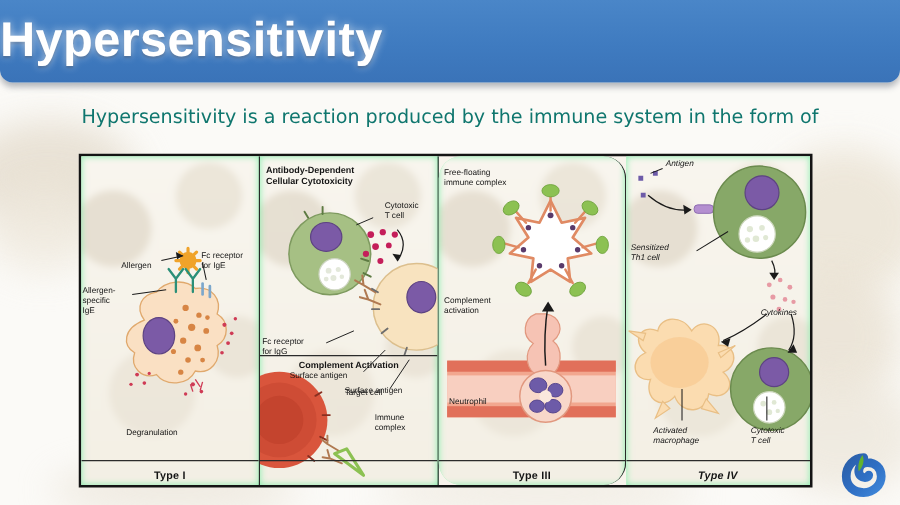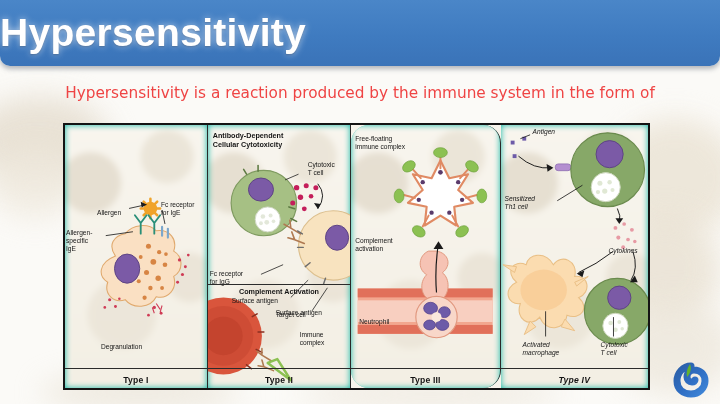--- a/index.html
+++ b/index.html
@@ -43,41 +43,41 @@
     text-shadow: 0 0 7px rgba(255,255,255,.65), 0 1px 2px rgba(20,40,70,.45);
     white-space: nowrap;
   }
 
   
   .subtitle {
     position:absolute; left:0; top:68px; width:720px; height:50px;
     display:flex; flex-direction:column; align-items:center; justify-content:center;
     padding: 0 26px;
     text-align:center;
-    color:#ef4444;
+    color:#0f766e;
     font-size: 15.3px;
     line-height: 21px;
     font-family: "DejaVu Sans", sans-serif;
     z-index: 4;
   }
   .subtitle span { display:block; white-space: nowrap; }
 
   
   .diagram {
     position:absolute; left:63px; top:123px; width:587px; height:267px;
     border: 2.5px solid #141414;
     background: #f7f4ec;
     display:flex;
     z-index: 3;
     overflow: hidden;
   }
   .panel {
     position: relative;
     height: 100%;
-    background:#14b8a6;
+    background:#86efac;
     border-right: 1.6px solid #2a2a2a;
     overflow: hidden;
   }
   .panel:last-child { border-right: none; }
   .p1 { width: 146px; padding-left: 37px; }
   .p2 { width: 148px; }
   .p3 { width: 154px; border-radius: 18px; }
   .p4 { width: 152px; font-style: italic; }
 
   .panel-tex {
@@ -320,21 +320,20 @@
     <div class="lbl" style="left:68px;  top:186px;">Target cell</div>
 
     <div class="sec-rule" style="top:159px;"></div>
     <div class="lbl b" style="left:0; top:162px; width:100%; text-align:center;">Complement Activation</div>
 
     <div class="lbl" style="left:68px; top:184px;">Surface antigen</div>
     <div class="lbl" style="left:92px; top:206px;">Immune
 complex</div>
 
     <div class="cap-rule"></div>
-    <div class="caption">Type II</div>
   </div>
 
   <div class="panel p3">
     <div class="panel-tex"></div>
     <svg viewBox="0 0 137 267">
 
       <g transform="translate(84,70)">
         <path d="M0 -34 L9 -16 L28 -20 L18 -4 L33 9 L14 13 L16 32 L0 22
                  L-16 32 L-14 13 L-33 9 L-18 -4 L-28 -20 L-9 -16 Z" fill="#ffffff" stroke="#e08a63" stroke-width="2.2" stroke-linejoin="round"></path>
 

